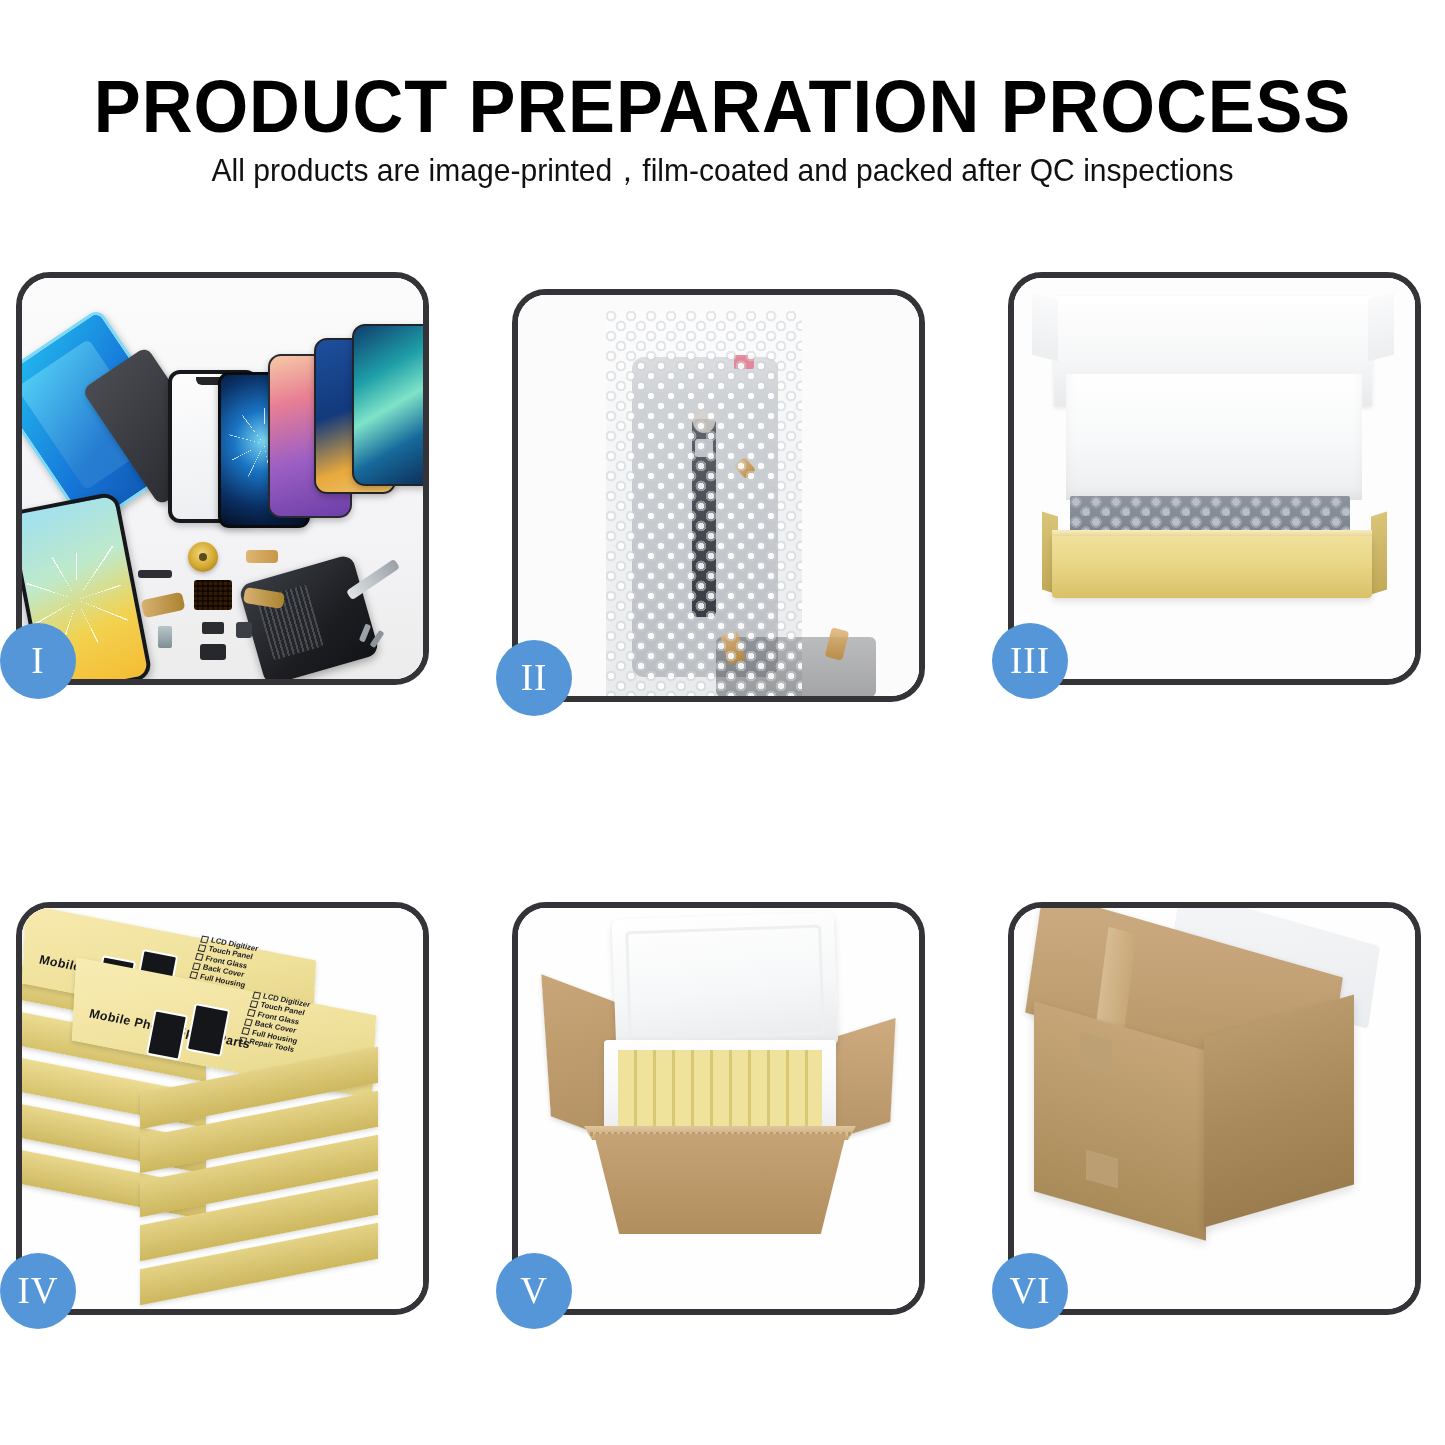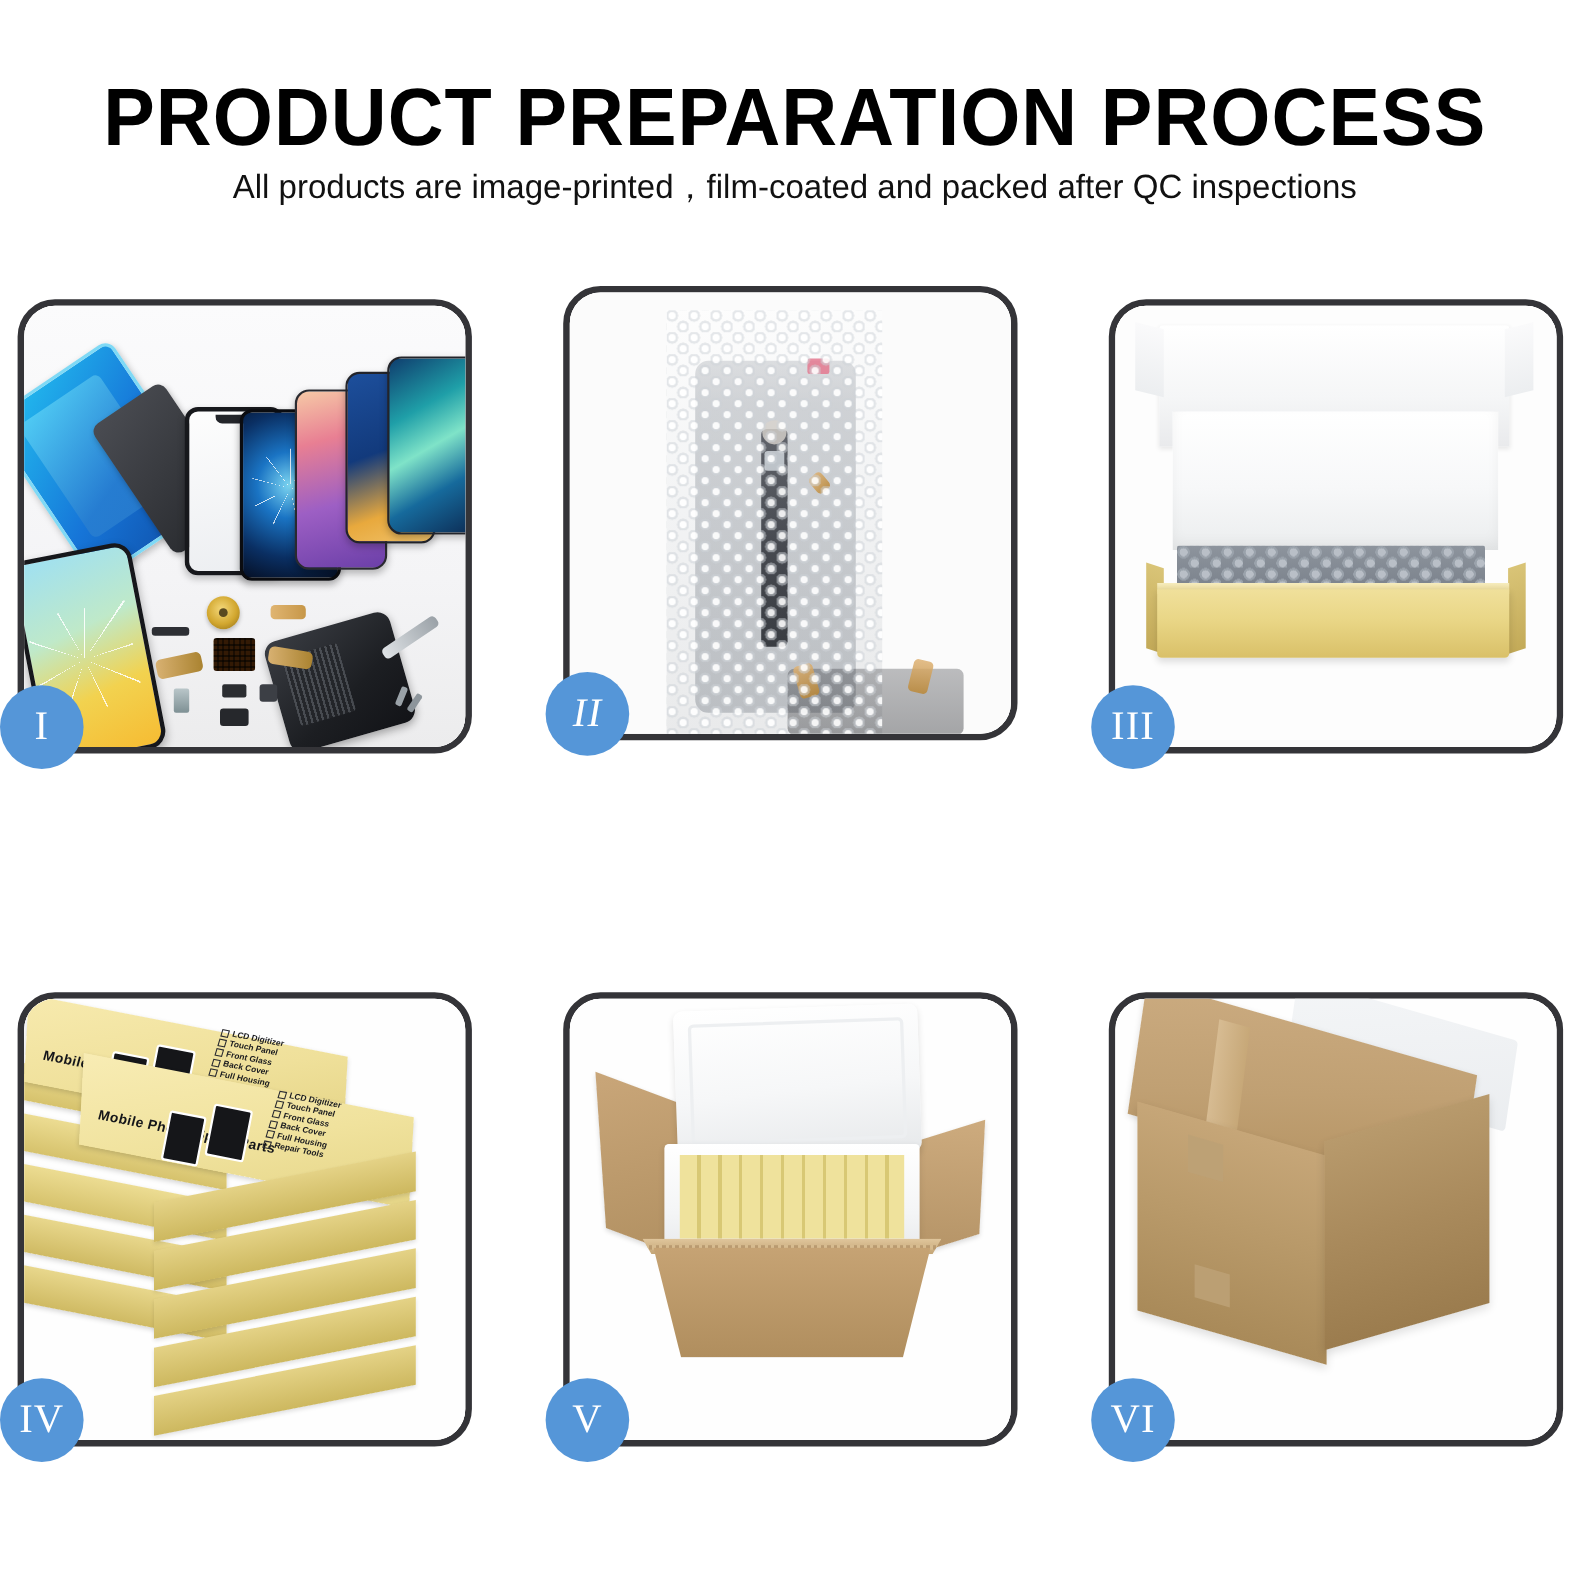--- a/index.html
+++ b/index.html
@@ -27,21 +27,21 @@
   .panel{
     position:absolute;width:413px;height:413px;
     border:6px solid #343438;border-radius:34px;
     background:#ffffff;box-sizing:border-box;overflow:visible;
   }
   .panel .clip{
     position:absolute;left:0;top:0;right:0;bottom:0;
     border-radius:28px;overflow:hidden;background:#fff;
   }
   .p1{left:16px;  top:272px;}
-  .p2{left:512px; top:260px;font-style:italic;}
+  .p2{left:512px; top:289px;}
   .p3{left:1008px;top:272px;}
   .p4{left:16px;  top:902px;}
   .p5{left:512px; top:902px;}
   .p6{left:1008px;top:902px;}
 
   .badge{
     position:absolute;left:-22px;bottom:-20px;width:76px;height:76px;
     border-radius:50%;background:#5596d8;color:#ffffff;
     font-family:"Liberation Serif","DejaVu Serif",serif;
     font-size:37px;line-height:76px;text-align:center;

